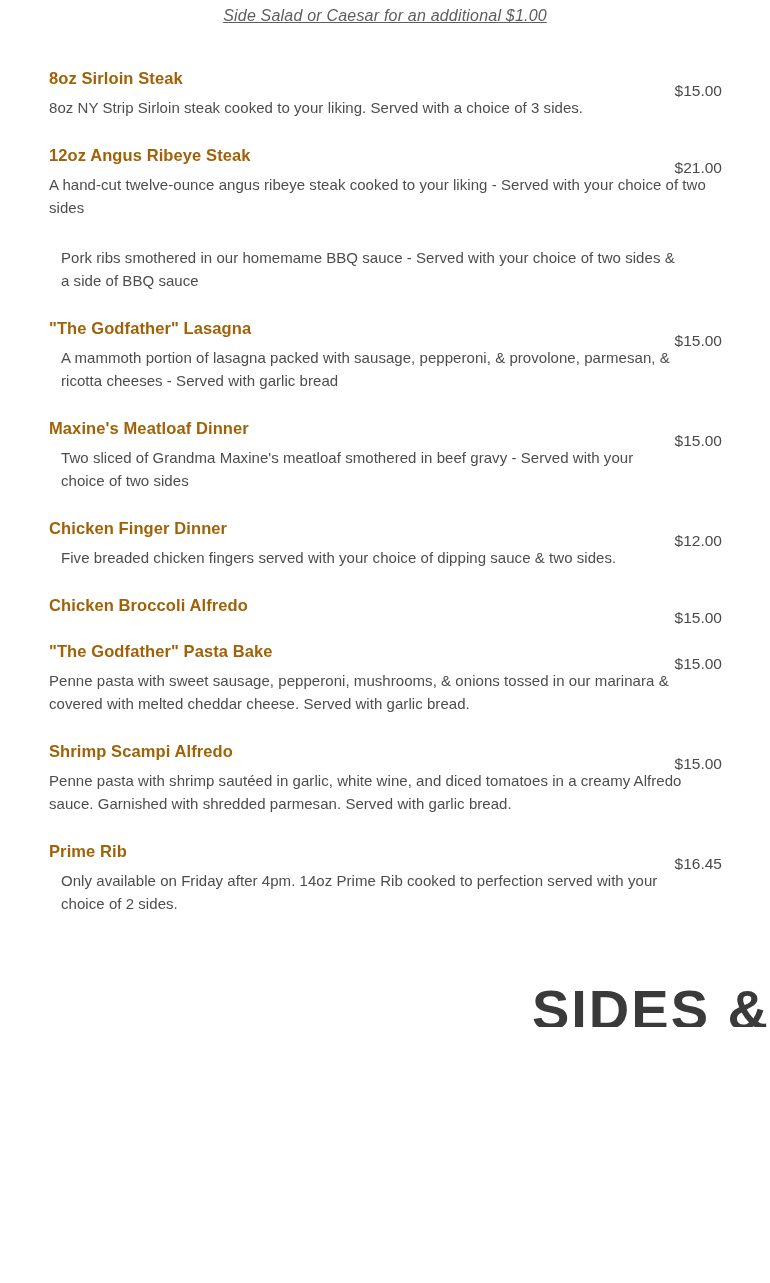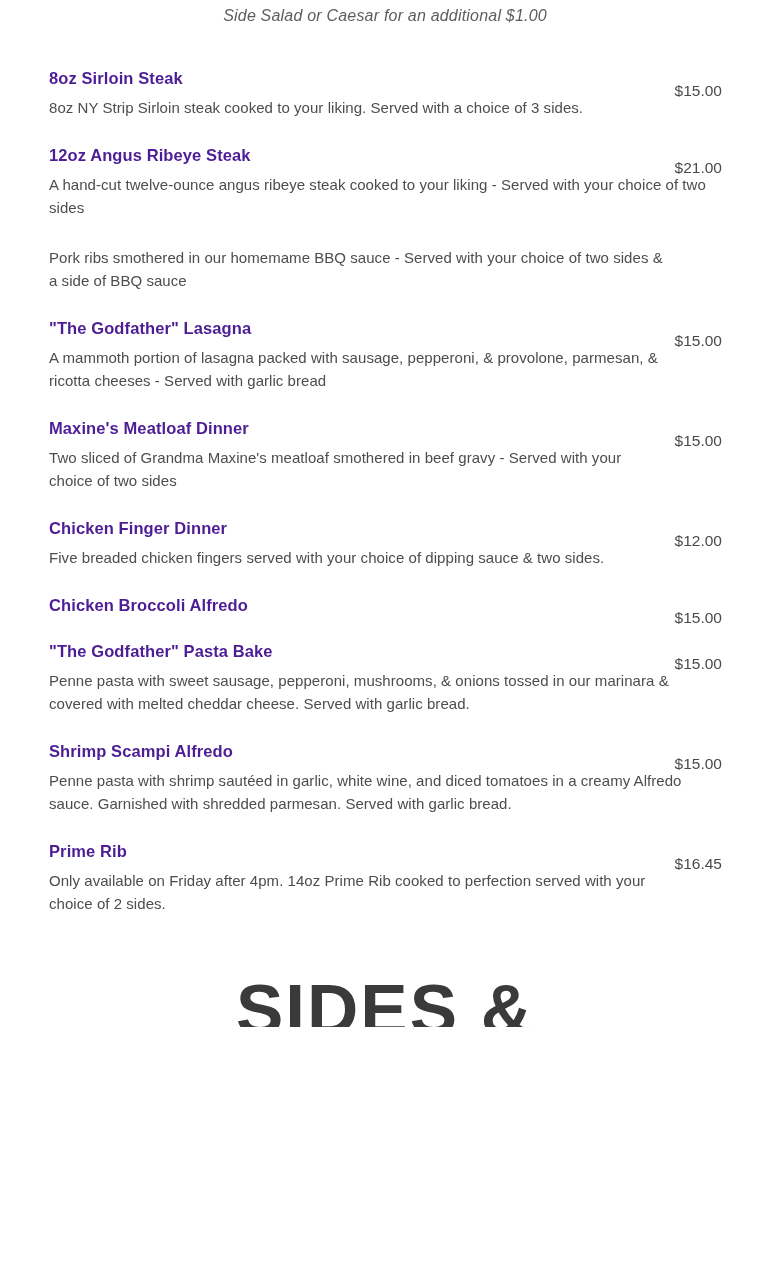--- a/index.html
+++ b/index.html
@@ -21,38 +21,39 @@
     overflow: hidden;
   }
   .subheader {
     text-align: center;
     font-style: italic;
     font-size: 16px;
     color: #5d5d5d;
     letter-spacing: 0.2px;
     padding-top: 7px;
     padding-bottom: 0;
+    text-decoration: underline;
   }
   .menu-list {
     padding: 0 48px 0 49px;
     margin-top: 44px;
   }
   .menu-item {
     margin-bottom: 27px;
   }
   .item-head {
     position: relative;
     display: block;
     height: 19px;
     margin-bottom: 8px;
   }
   .item-name {
     font-size: 16.5px;
     font-weight: bold;
-    color: #4c1d95;
+    color: #a16207;
     letter-spacing: 0.1px;
     line-height: 19px;
     display: inline-block;
   }
   .item-price {
     position: absolute;
     right: 0;
     top: 12px;
     font-size: 15.5px;
     color: #4a4a4a;
@@ -62,24 +63,25 @@
   }
   .item-desc {
     font-size: 15px;
     line-height: 23px;
     color: #4d4d4d;
     max-width: 676px;
     letter-spacing: 0.05px;
   }
   .item-desc.narrow {
     max-width: 620px;
+    margin-left: 12px;
   }
   .section-title {
-    text-align: center;
-    font-size: 71px;
+    text-align: right;
+    font-size: 56px;
     font-weight: bold;
     letter-spacing: 2px;
     color: #3a3a3a;
     margin-top: 60px;
     line-height: 70px;
     overflow: hidden;
     height: 52px;
   }
 </style>
 </head>

